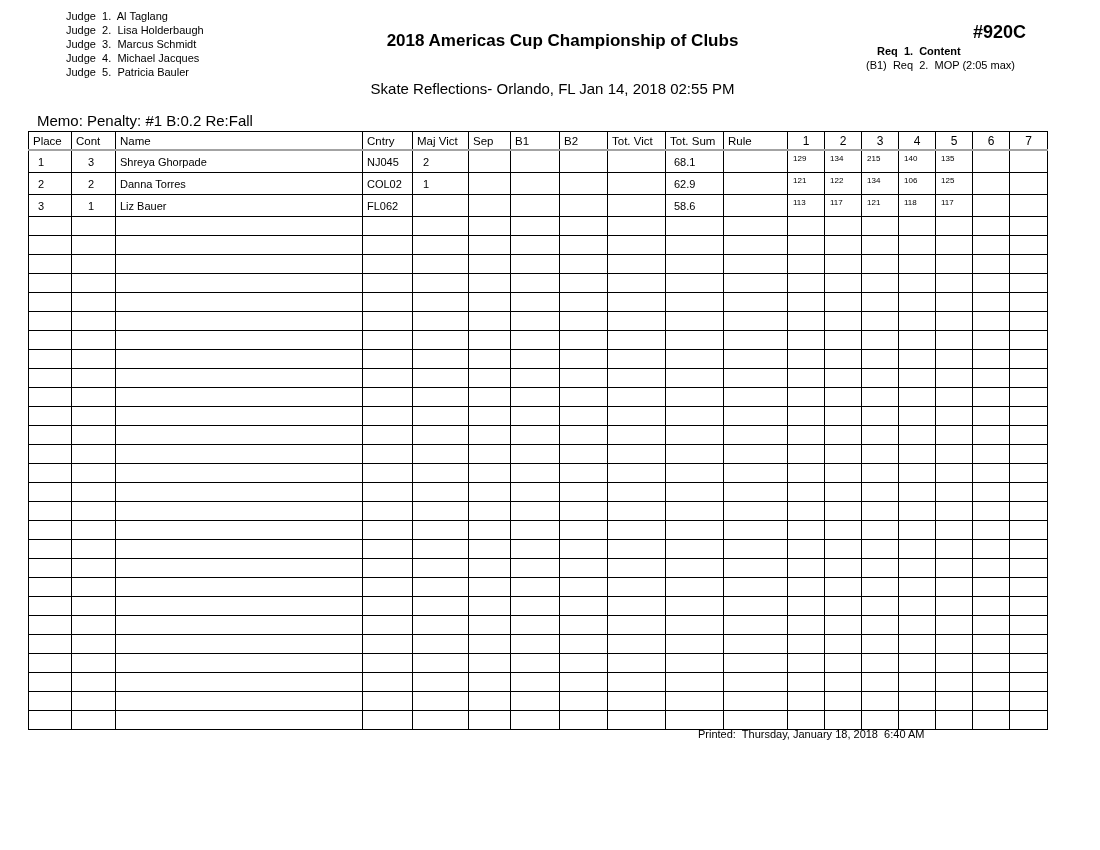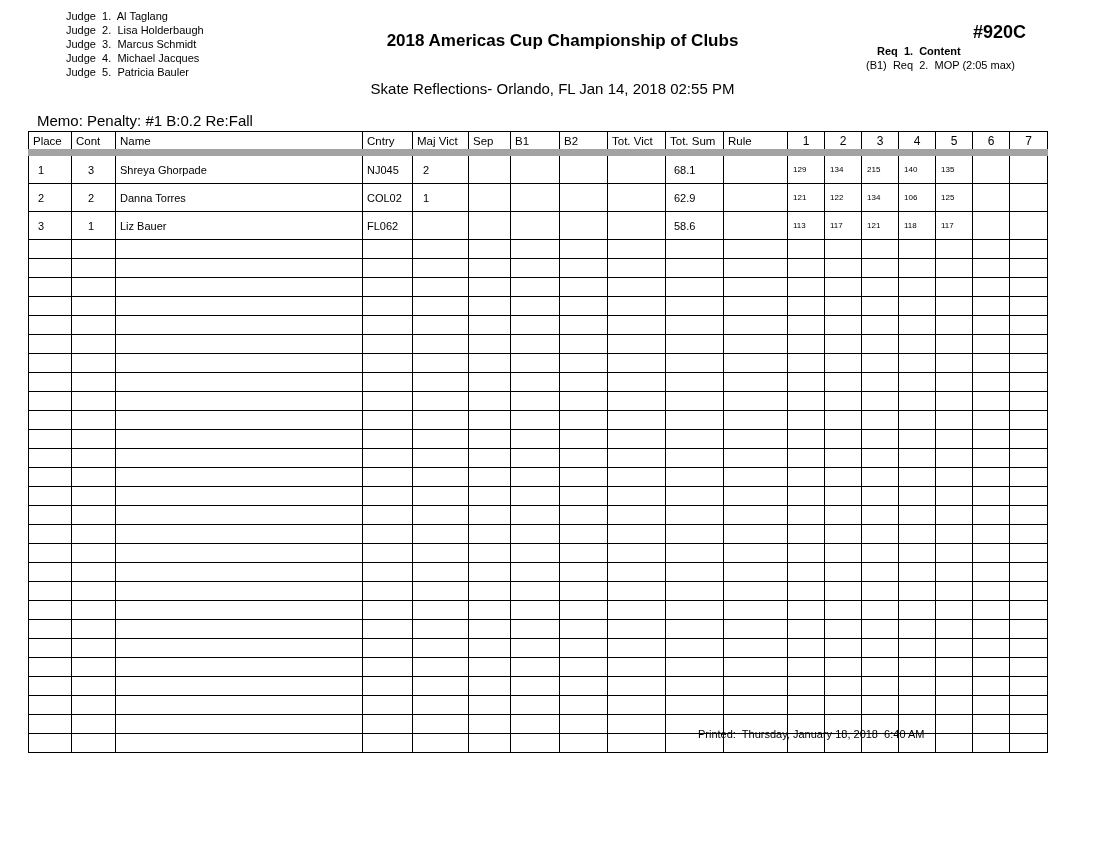--- a/index.html
+++ b/index.html
@@ -37,27 +37,27 @@
     table.results {
       position: absolute; left: 28px; top: 131px;
       border-collapse: collapse; table-layout: fixed;
       font-size: 11px;
     }
     table.results th, table.results td {
       border: 1px solid #000; padding: 0 0 0 4px;
       height: 18px; overflow: hidden; white-space: nowrap;
       text-align: left; font-weight: normal;
     }
-    table.results thead th { height: 17px; border-bottom: 7px solid #a3a3a3; font-size: 11.5px; }
+    table.results thead th { height: 17px; border-bottom: 2px solid #a3a3a3; font-size: 11.5px; }
     table.results thead th.judge-h { text-align: center; padding: 0; font-size: 12px; }
     table.results td.center { padding-left: 9px; }
     table.results td.cont { padding-left: 16px; }
     table.results td.majv { padding-left: 10px; }
     table.results td.tsum { padding-left: 8px; }
-    table.results td.score { font-size: 8px; padding-left: 5px; vertical-align: top; padding-top: 9px; }
+    table.results td.score { font-size: 8px; padding-left: 5px; vertical-align: top; padding-top: 3px; }
     .printed {
       position: absolute; left: 690px; top: 728px;
       font-size: 11px; white-space: pre; padding-left: 8px;
     }
   </style>
 </head>
 <body>
 
 <div class="judges">
   <div class="row"><span>Judge  1.</span>  <span>Al Taglang</span></div>

